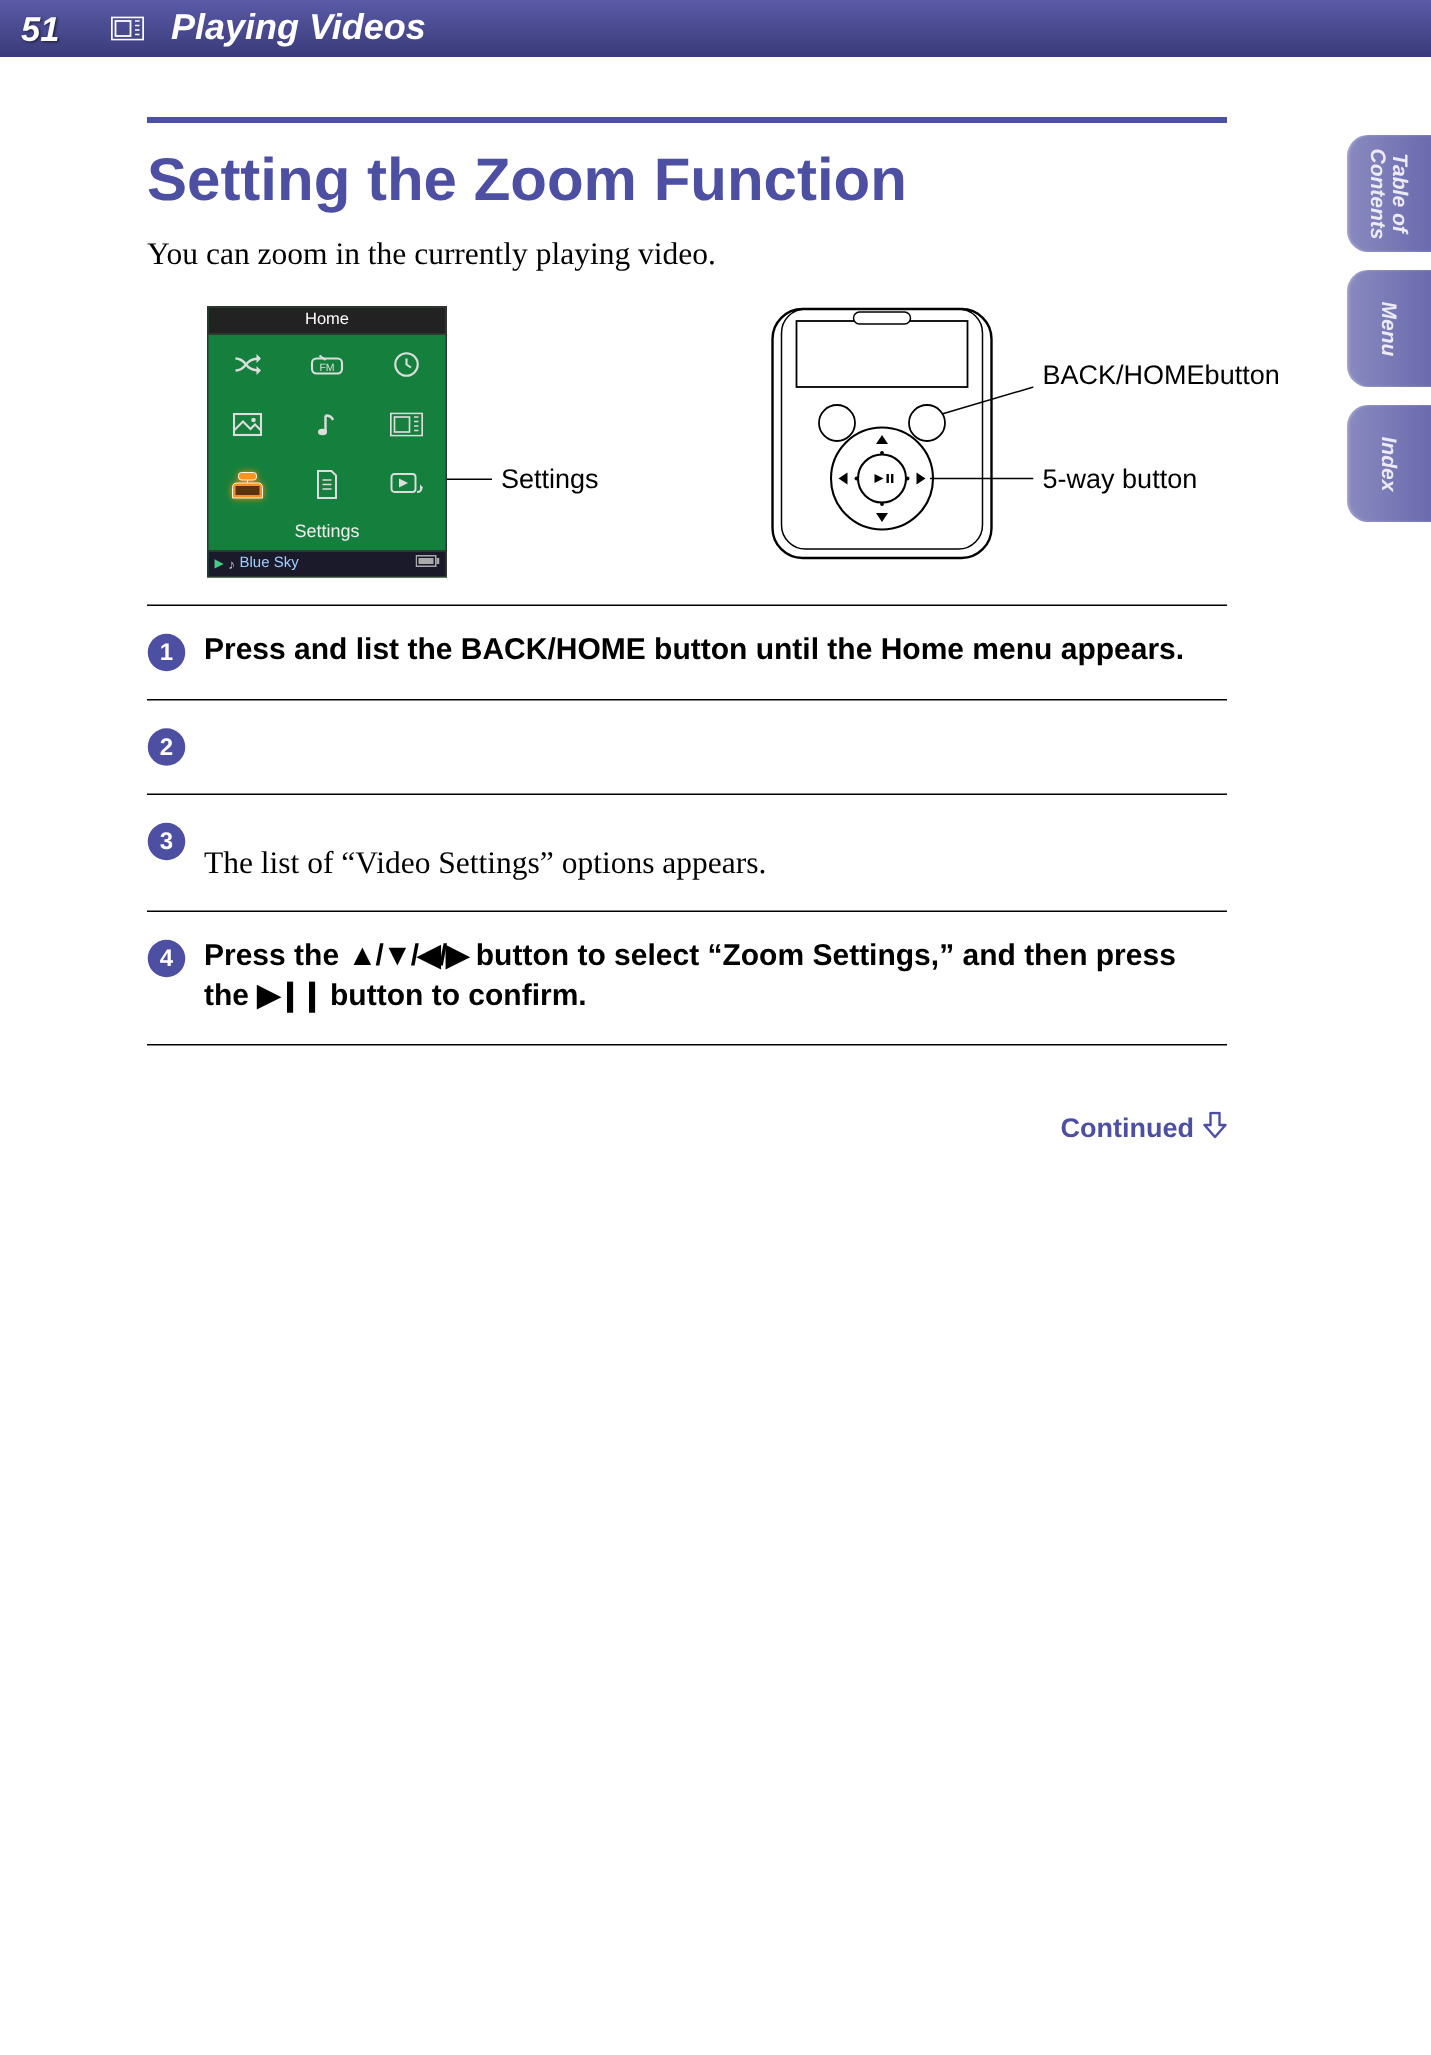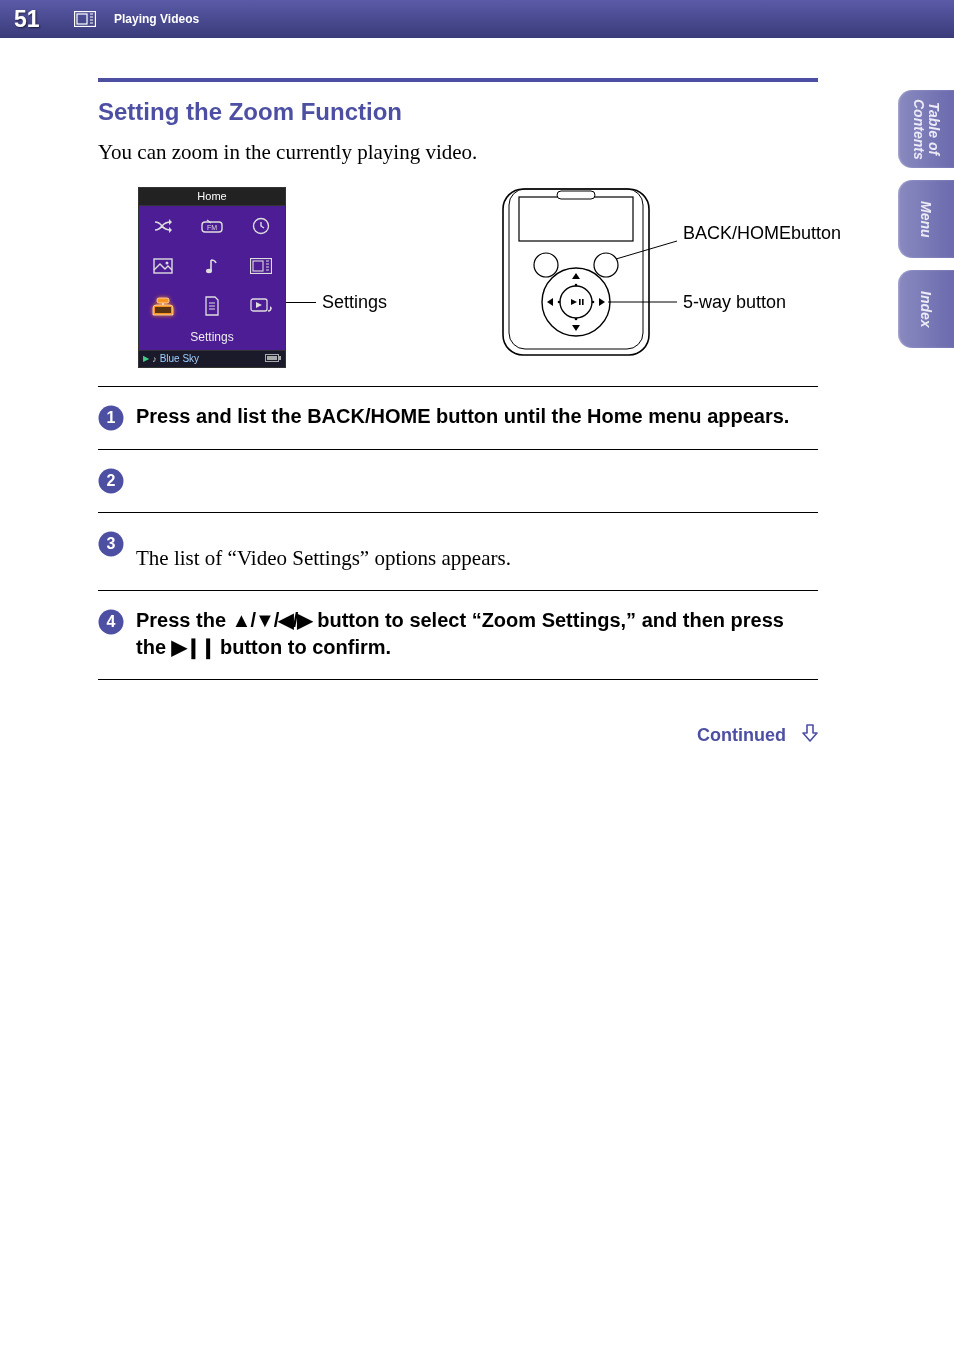--- a/index.html
+++ b/index.html
@@ -16,31 +16,33 @@
     height: 38px;
     display: flex;
     align-items: center;
     padding: 0 14px;
     font-family: 'Myriad Pro', 'Segoe UI', Arial, sans-serif;
     color: #fff;
   }
   .page-number {
     font-size: 23px;
     font-weight: bold;
+    font-style: italic;
     text-shadow: 1px 1px 2px rgba(0,0,0,0.6);
     width: 60px;
   }
   .header-icon {
     margin-right: 18px;
     display: flex;
     align-items: center;
   }
   .section-name {
-    font-size: 12px;
+    font-size: 24px;
     font-weight: bold;
+    font-style: italic;
   }
   .side-tabs {
     position: absolute;
     right: 0;
     top: 90px;
     display: flex;
     flex-direction: column;
     gap: 12px;
   }
   .side-tab {
@@ -65,39 +67,39 @@
     padding: 40px 136px 0 98px;
   }
   .top-rule {
     border-top: 4px solid #4c4fa2;
     margin-bottom: 16px;
   }
   .page-title {
     color: #4c4fa2;
     font-family: 'Myriad Pro', 'Segoe UI Black', Arial, sans-serif;
     font-weight: 900;
-    font-size: 24px;
+    font-size: 40px;
     margin-bottom: 14px;
   }
   .intro-text {
     font-size: 21px;
     font-family: 'Minion Pro', Georgia, serif;
     margin-bottom: 22px;
   }
   .figure-row {
     display: flex;
     align-items: flex-start;
     gap: 0;
     margin-bottom: 18px;
     padding-left: 40px;
   }
   
   .home-screen {
-    width: 148px;
-    background: #4c1d95;
+    width: 160px;
+    background: #15803d;
     border: 1px solid #333;
     font-family: Arial, sans-serif;
     color: #fff;
     font-size: 11px;
     position: relative;
   }
   .hs-title-bar {
     background: #222;
     text-align: center;
     padding: 2px 0 3px;
@@ -193,21 +195,21 @@
   .continued {
     text-align: right;
     margin-top: 44px;
     font-family: 'Myriad Pro', 'Segoe UI', Arial, sans-serif;
     font-weight: 700;
     color: #4c4fa2;
     font-size: 18px;
     display: flex;
     justify-content: flex-end;
     align-items: center;
-    gap: 16px;
+    gap: 6px;
   }
   .toolbox-icon {
     display: inline-block;
     vertical-align: -3px;
     margin: 0 2px;
   }
 </style>
 </head>
 <body>
 

